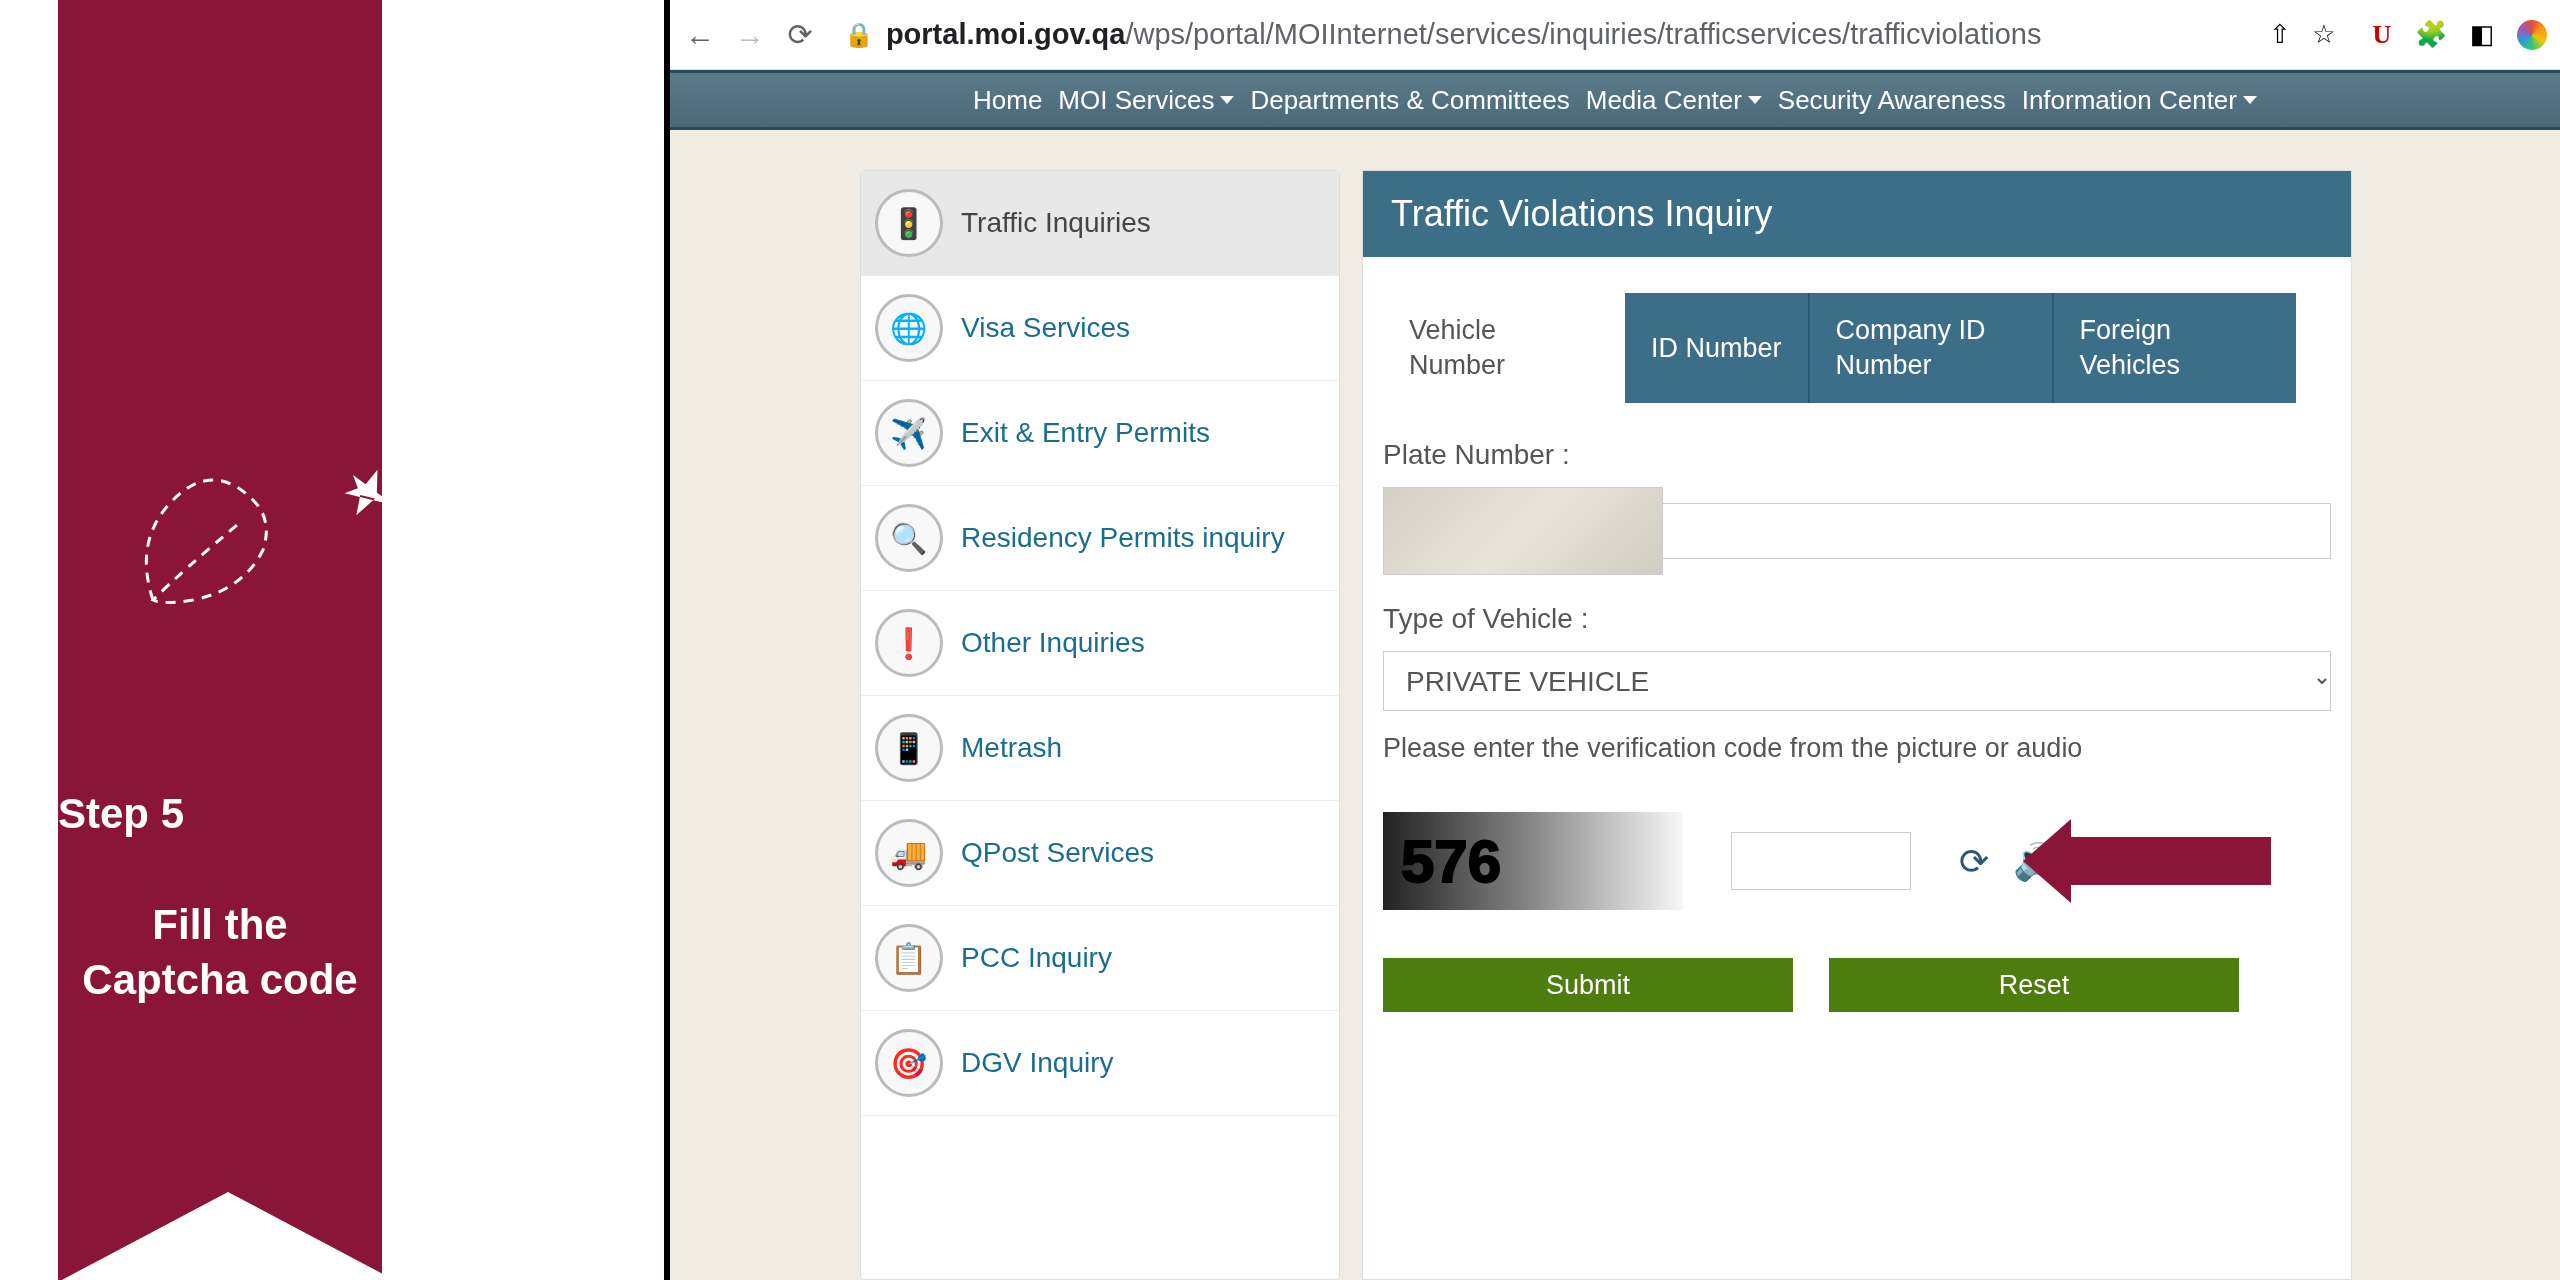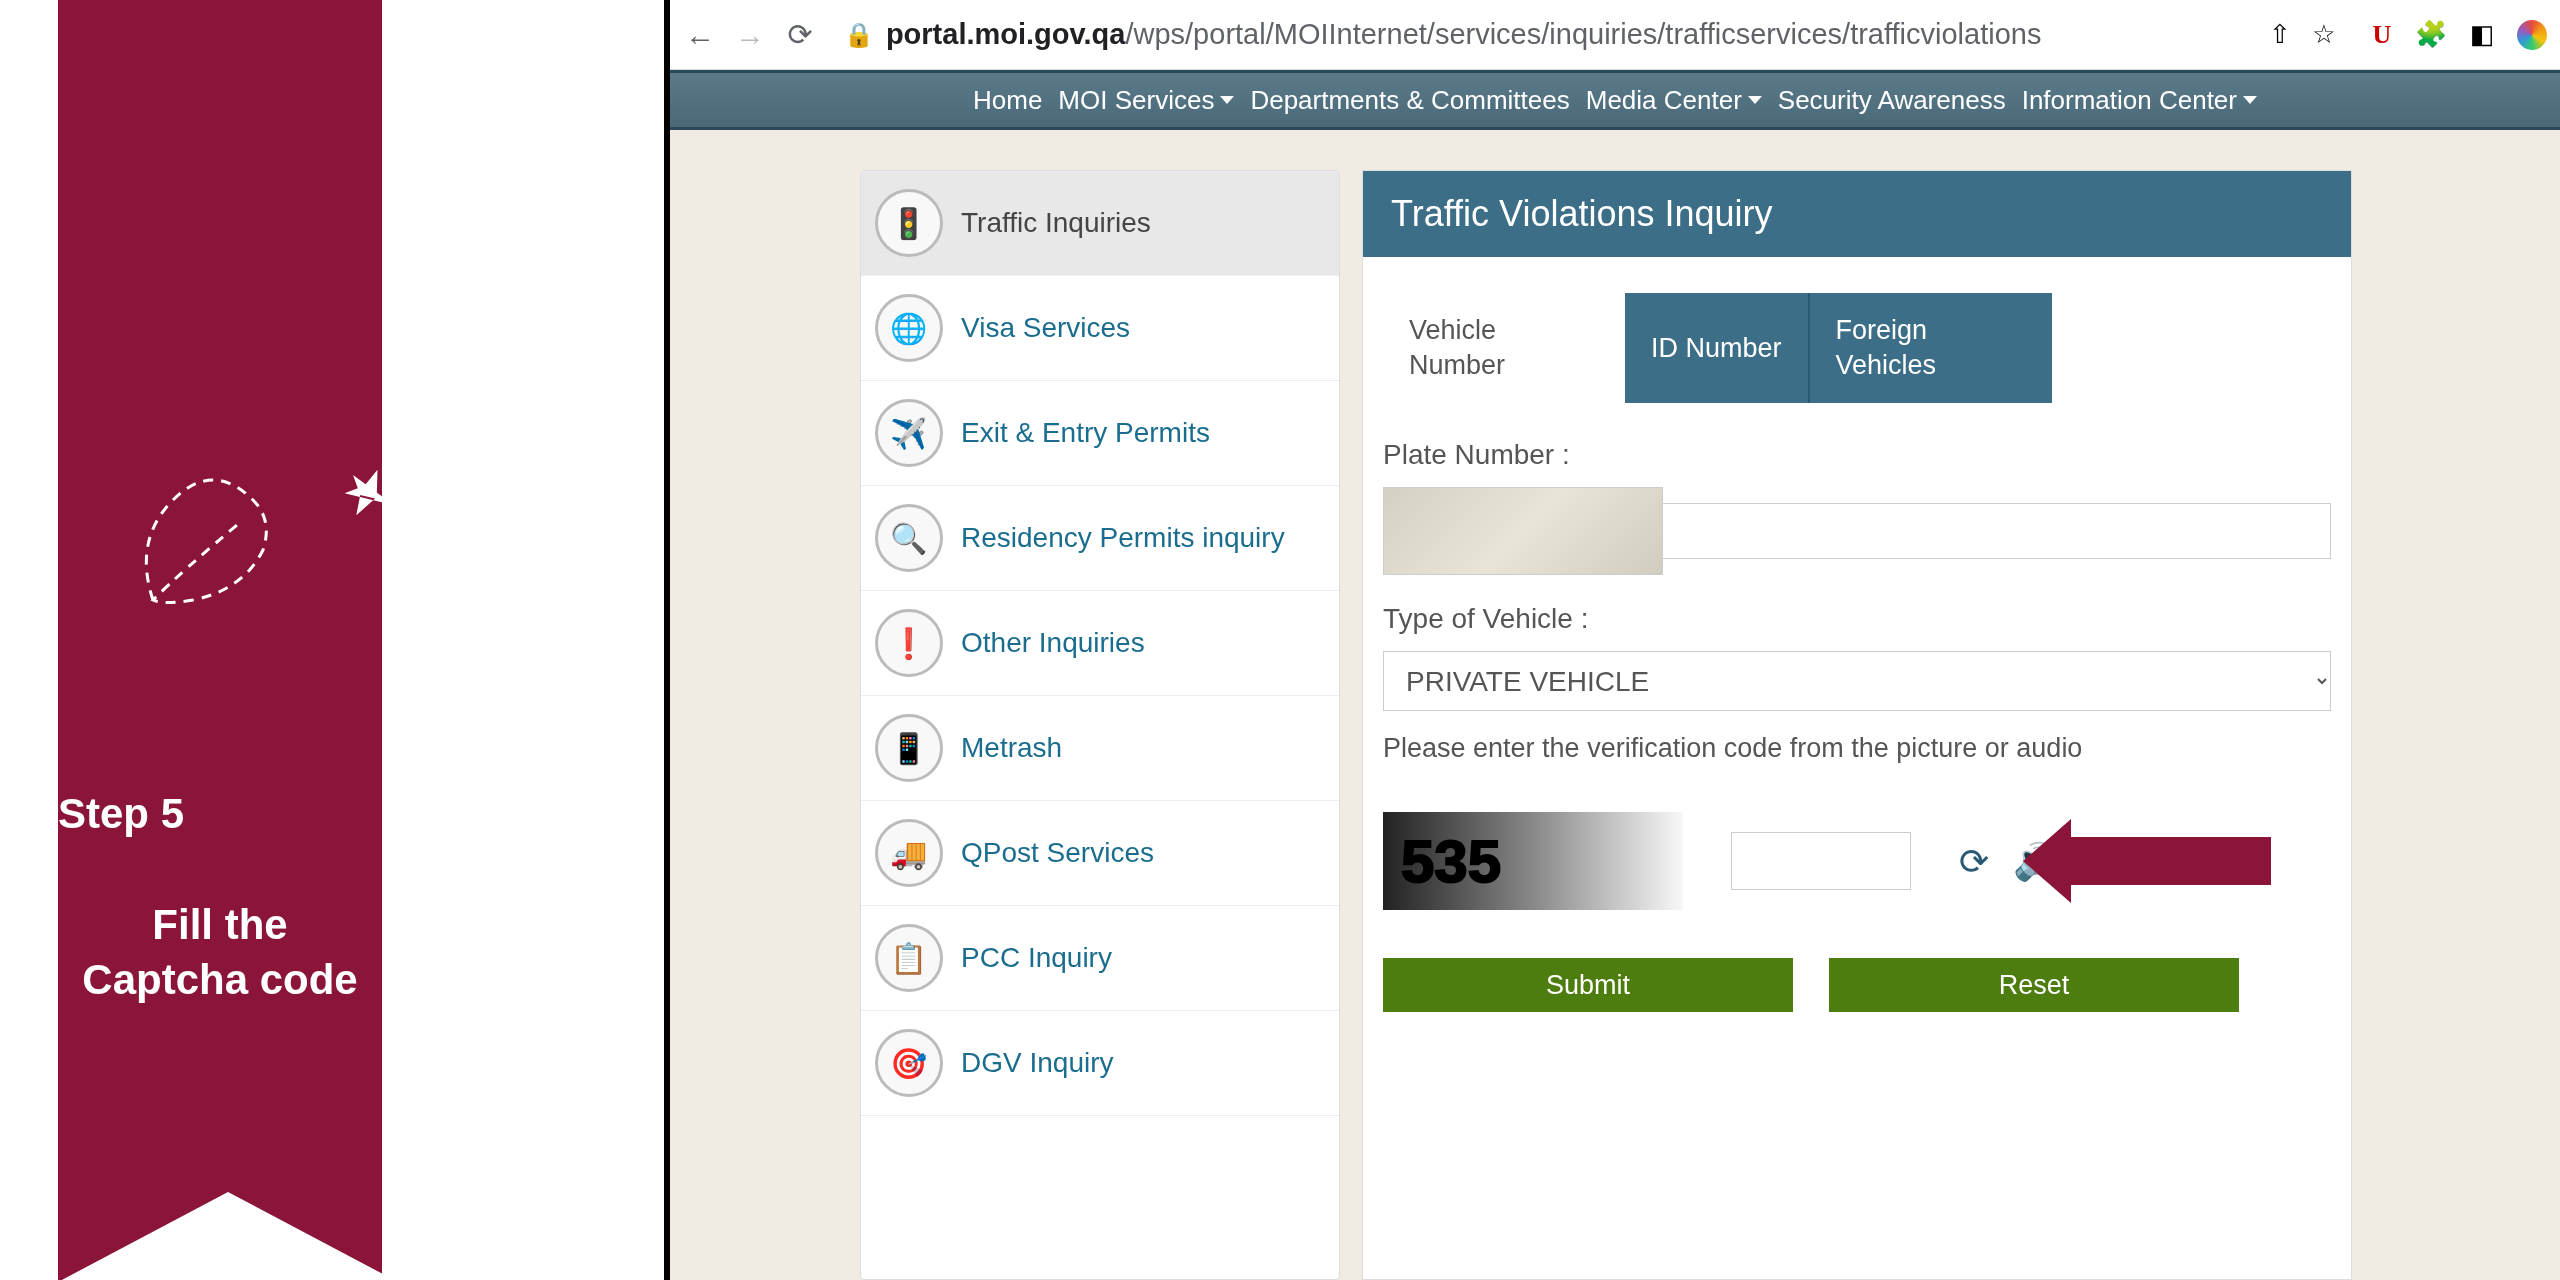--- a/index.html
+++ b/index.html
@@ -481,39 +481,42 @@
       <div class="panel-body">
         
         <div class="tabs">
           <div class="tab active">
             <span class="tab-multiline">Vehicle Number</span>
           </div>
           <div class="tab">
             <span>ID Number</span>
           </div>
           <div class="tab">
+            <span class="tab-multiline">Company ID Number</span>
+          </div>
+          <div class="tab">
             <span class="tab-multiline">Foreign Vehicles</span>
           </div>
         </div>
         
         <div class="field-label">Plate Number :</div>
         <div class="input-row">
           <div class="img-box"></div>
           <input class="text-input" style="">
         </div>
         
         <div class="field-label">Type of Vehicle :</div>
         <select class="select-input">
           <option>PRIVATE VEHICLE</option>
         </select>
         
         <div class="helper-text">Please enter the verification code from the picture or audio</div>
         
         <div class="captcha-row">
-          <div class="captcha-img">535</div>
+          <div class="captcha-img">576</div>
           <input class="captcha-input" style="">
           <div class="captcha-icons">
             <span class="refresh-icon">⟳</span>
             <span class="audio-icon">🔊</span>
           </div>
           <div class="arrow-pointer"></div>
         </div>
         
         <div class="button-row">
           <button class="btn">Submit</button>

